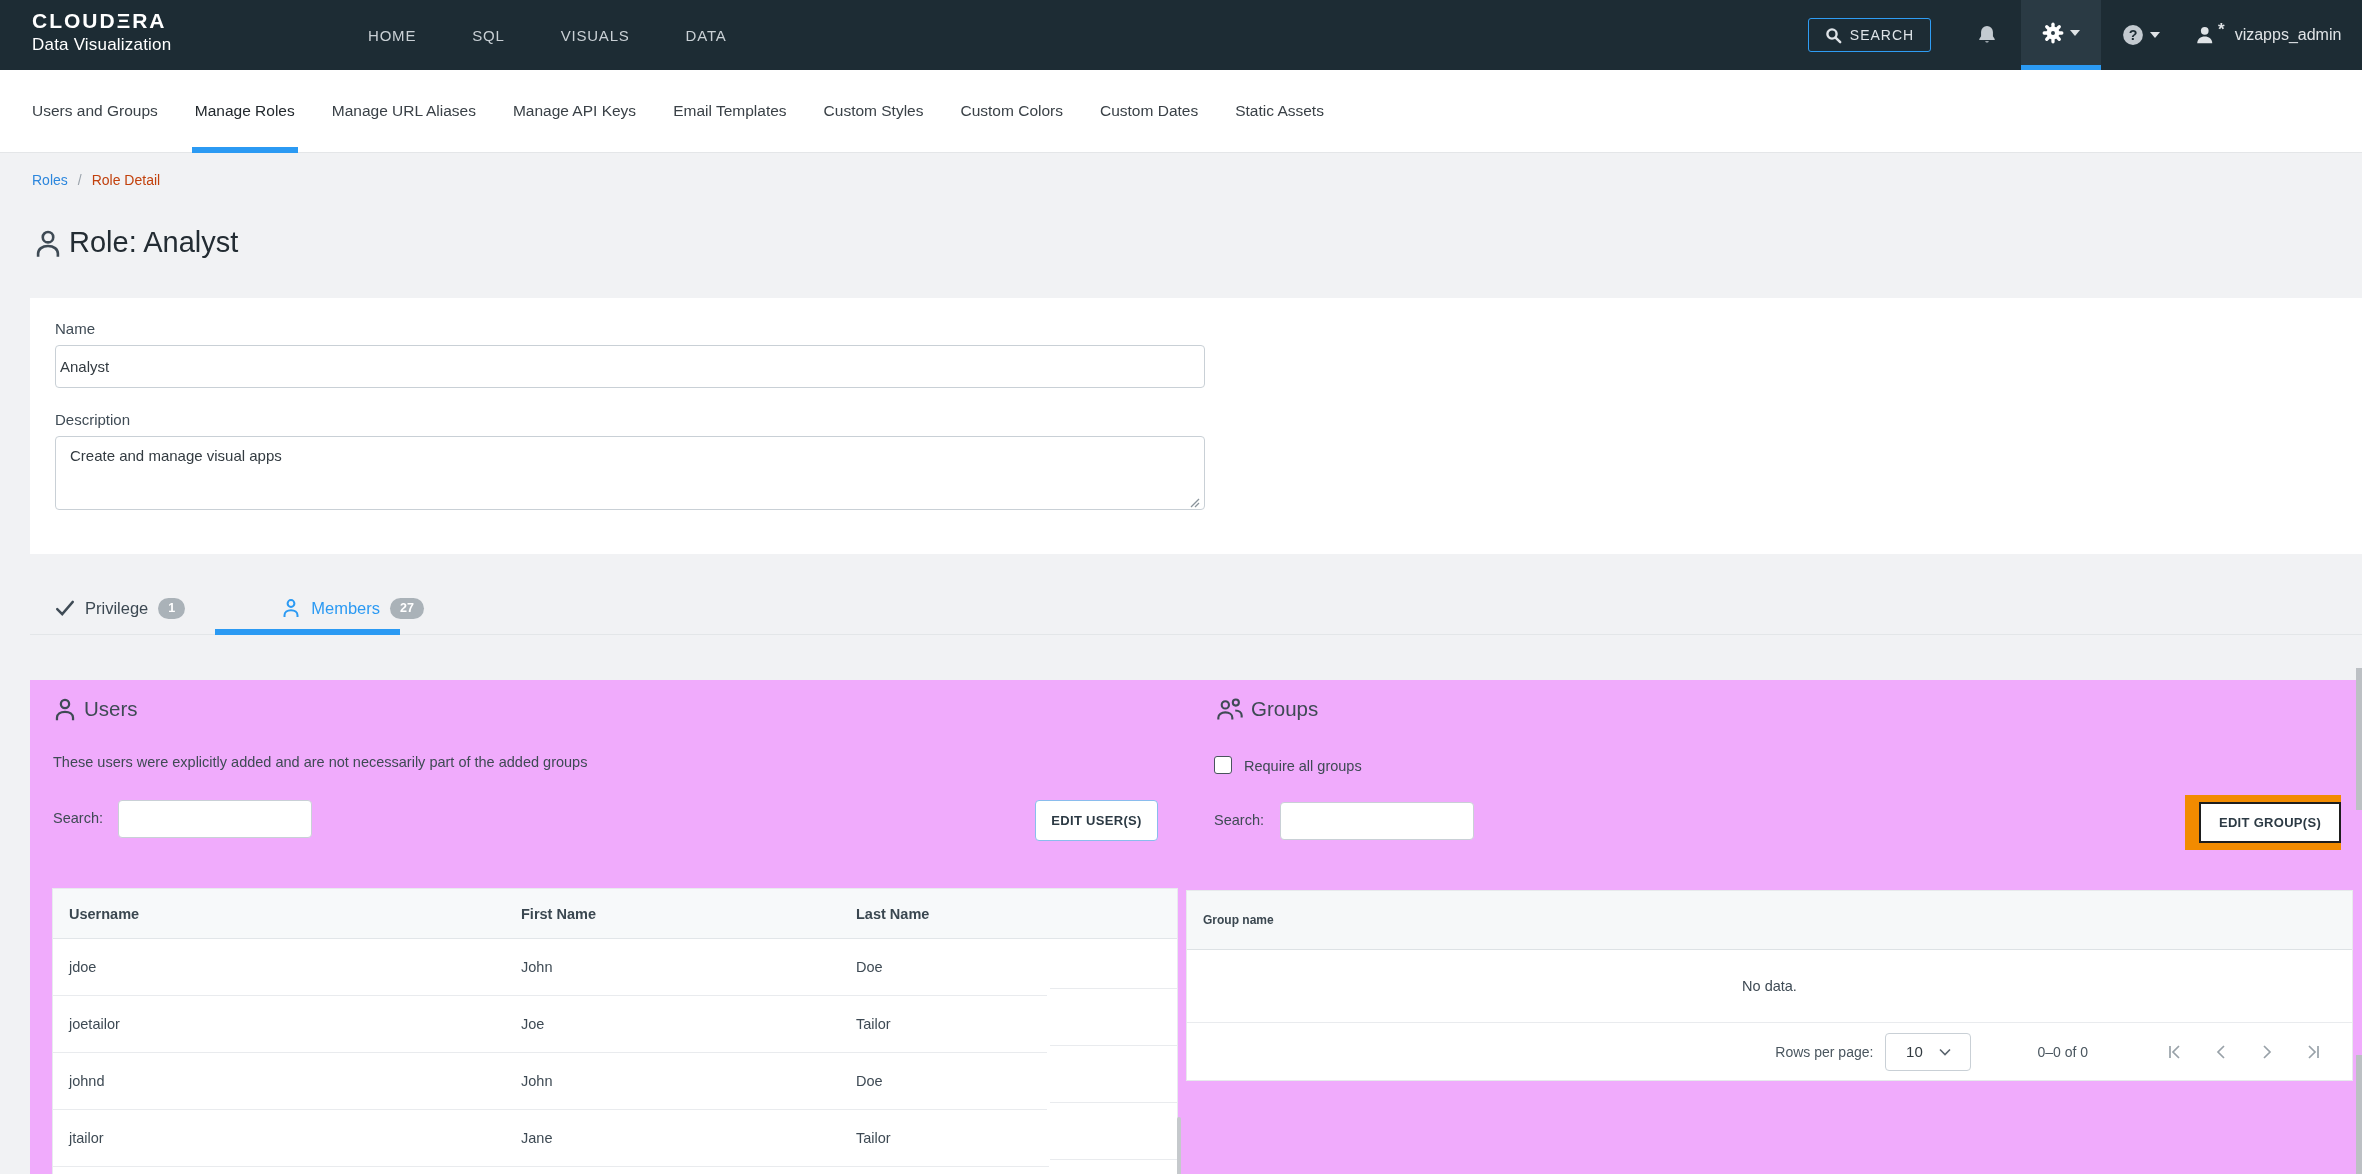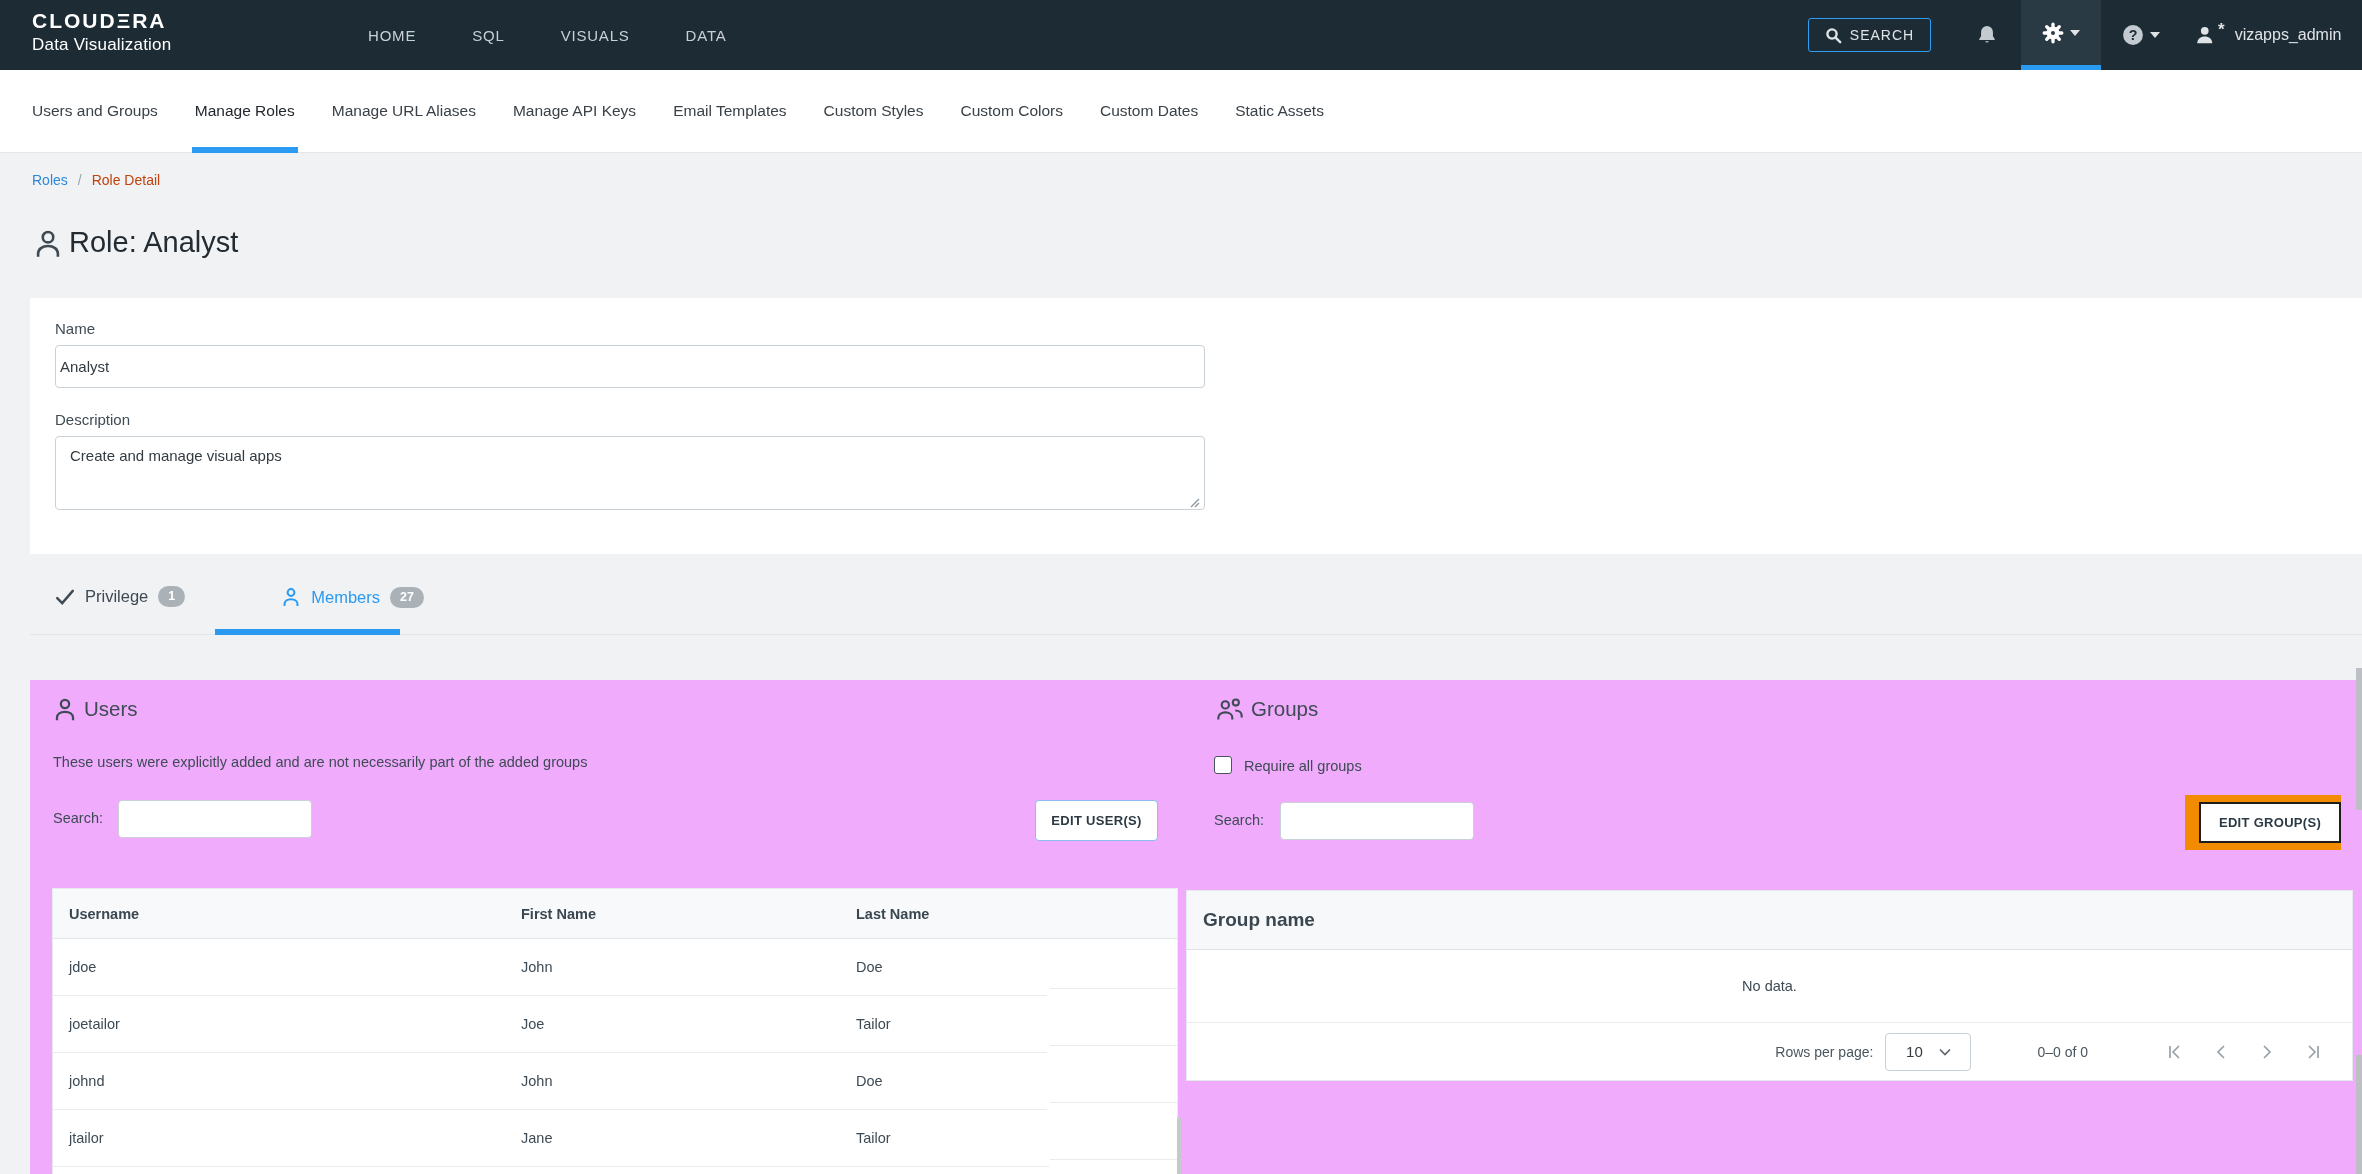--- a/index.html
+++ b/index.html
@@ -41,21 +41,21 @@
   
   .form-card { position:absolute; top:298px; left:30px; width:2332px; height:256px; background:#fff; }
   .f-label { position:absolute; left:25px; font-size:15px; color:#3f4b55; }
   .f-input { position:absolute; left:25px; width:1150px; border:1px solid #c9d0d6; border-radius:4px;
     background:#fff; font-size:15px; color:#333b41; padding:0 4px; font-family:"Liberation Sans", sans-serif; }
   .f-area { position:absolute; left:25px; width:1150px; height:74px; border:1px solid #c9d0d6; border-radius:4px;
     background:#fff; font-size:15px; color:#333b41; padding:10px 14px; resize:none; font-family:"Liberation Sans", sans-serif; }
   .resize-grip { position:absolute; left:1158px; top:198px; color:#8a949c; }
 
   
-  .member-tabs { position:absolute; left:55px; top:586px; display:flex; gap:96px; align-items:flex-start; height:44px; }
+  .member-tabs { position:absolute; left:55px; top:586px; display:flex; gap:96px; align-items:center; height:44px; }
   .mtab { display:flex; align-items:center; gap:10px; font-size:16.5px; color:#3c4852; cursor:pointer; }
   .mtab.active { color:#2b9af3; }
   .pill { background:#aab2b8; color:#fff; font-size:12.5px; font-weight:bold; border-radius:11px;
     padding:3px 10px; line-height:15px; }
   .mtab-underline { position:absolute; left:215px; top:629px; width:185px; height:6px; background:#2b9af3; }
   .mtab-rule { position:absolute; left:30px; top:634px; width:2332px; height:1px; background:#e3e6e8; }
 
   
   .panel { position:absolute; top:668px; left:30px; width:2332px; height:506px; background:#f0abfc; overflow:hidden;margin-top:12px; }
   .sec-heading { position:absolute; display:flex; align-items:center; gap:7px; font-size:20.5px; color:#3e4a54; }
@@ -80,21 +80,21 @@
     font-size:14.5px; color:#3e4a54; }
   .ut-row .c { border-bottom:1px solid #e9ebee; height:100%; display:flex; align-items:center; }
   .c.pad { padding-left:16px; }
   .pinned-col { position:absolute; right:0; top:50px; width:130px; border-left:3px solid #fff; background:#fff; }
   .pinned-col .pc { border-bottom:1px solid #e9ebee; }
   .ut-scrollbar { position:absolute; left:1147px; top:437px; width:4px; height:69px; background:#c5c9cc; border-radius:2px; }
 
   
   .groups-table { position:absolute; left:1156px; top:210px; width:1167px; border:1px solid #e7eaec; background:#fff; }
   .gt-header { height:59px; background:#f6f8f9; border-bottom:1px solid #dde2e5; display:flex; align-items:center;
-    padding-left:16px; font-size:19px; font-weight:bold; color:#3a4750; }
+    padding-left:16px; font-size:12px; font-weight:bold; color:#3a4750; }
   .gt-empty { height:73px; display:flex; align-items:center; justify-content:center;
     border-bottom:1px solid #e9ebee; font-size:14.5px; color:#3e4a54; }
   .gt-pagination { height:57px; display:flex; align-items:center; justify-content:flex-end; padding-right:30px;
     color:#4a565f; font-size:14px; }
   .rpp-select { width:86px; height:38px; border:1px solid #c9d0d6; border-radius:4px; margin-left:12px;
     display:flex; align-items:center; justify-content:center; gap:16px; font-size:15px; color:#333b41; cursor:pointer; }
   .range-text { margin-left:66px; }
   .pag-icons { display:flex; gap:28px; margin-left:78px; color:#98a1a8; }
   .pag-icons .pbtn { cursor:pointer; display:flex; align-items:center; }
 

